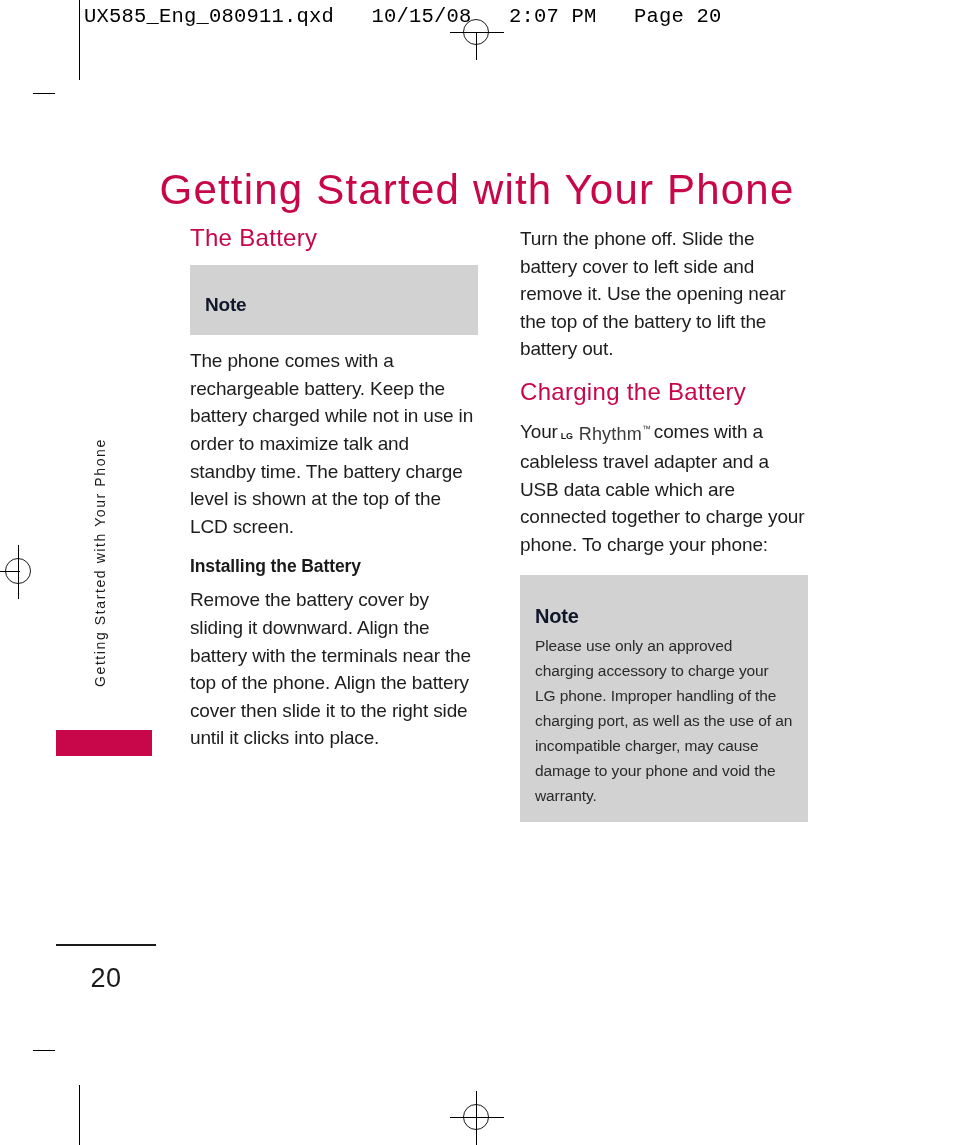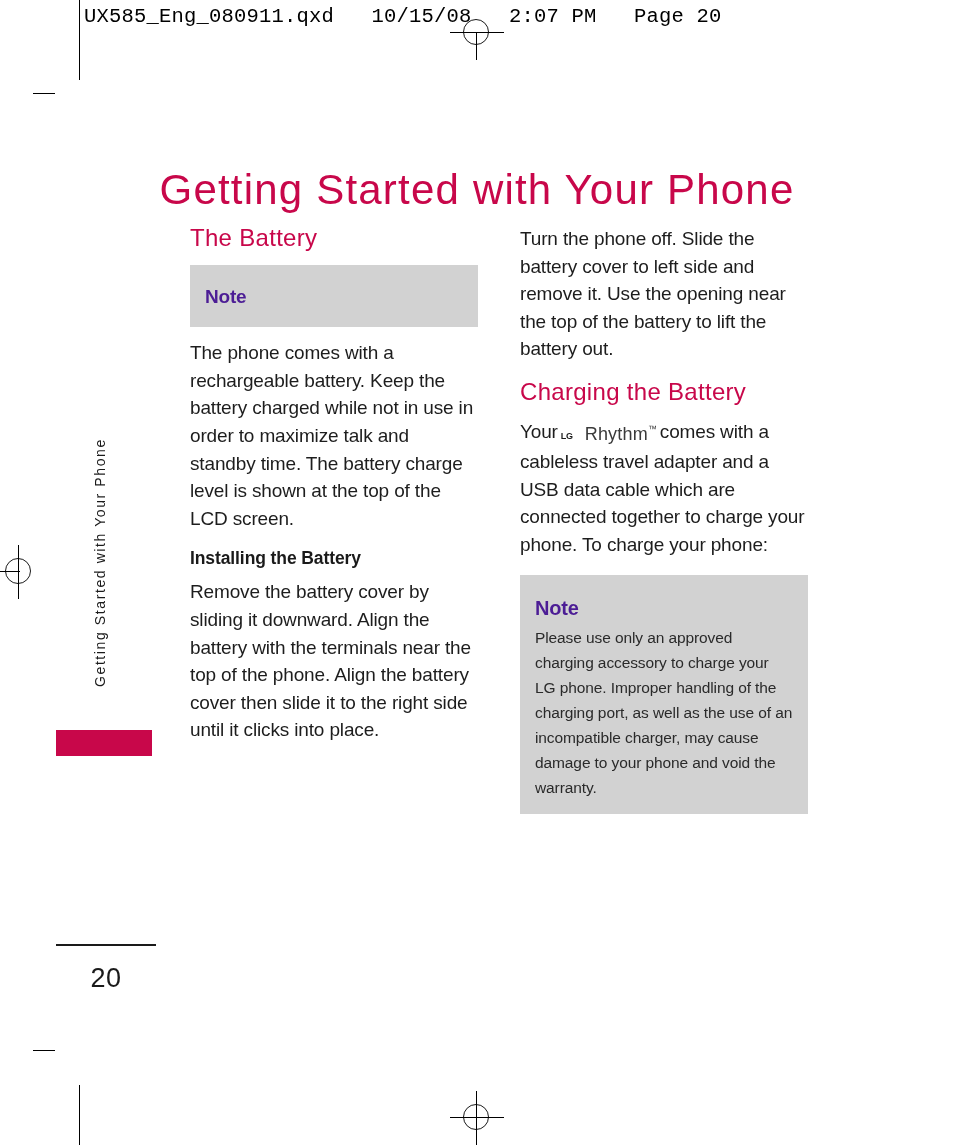--- a/index.html
+++ b/index.html
@@ -151,22 +151,22 @@
   
   .note-box {
     background: #d2d2d2;
     padding: 13px 15px 14px 15px;
     margin: 0 0 12px 0;
     box-sizing: border-box;
   }
   .note-box .note-title {
     font-size: 19px;
     font-weight: 700;
-    color: #4c1d95;
-    margin: 8px 0 4px 0;
+    color: #0f172a;
+    margin: 16px 0 4px 0;
     line-height: 1.2;
     letter-spacing: -0.2px;
   }
   .note-box .note-text {
     font-size: 15.5px;
     line-height: 22.5px;
     color: #2a2a2a;
     margin: 0;
     letter-spacing: -0.1px;
   }
@@ -189,21 +189,21 @@
     color: #1a1a1a;
     letter-spacing: -0.3px;
     font-variant: small-caps;
     text-transform: lowercase;
   }
   .brand-logo .rhythm {
     font-size: 18px;
     font-weight: 400;
     color: #3a3a3a;
     letter-spacing: 0.2px;
-    margin-left: 12px;
+    margin-left: 6px;
   }
   .brand-logo .tm {
     font-size: 9px;
     vertical-align: super;
     color: #3a3a3a;
   }
 
   
   #footer-rule {
     position: absolute;

